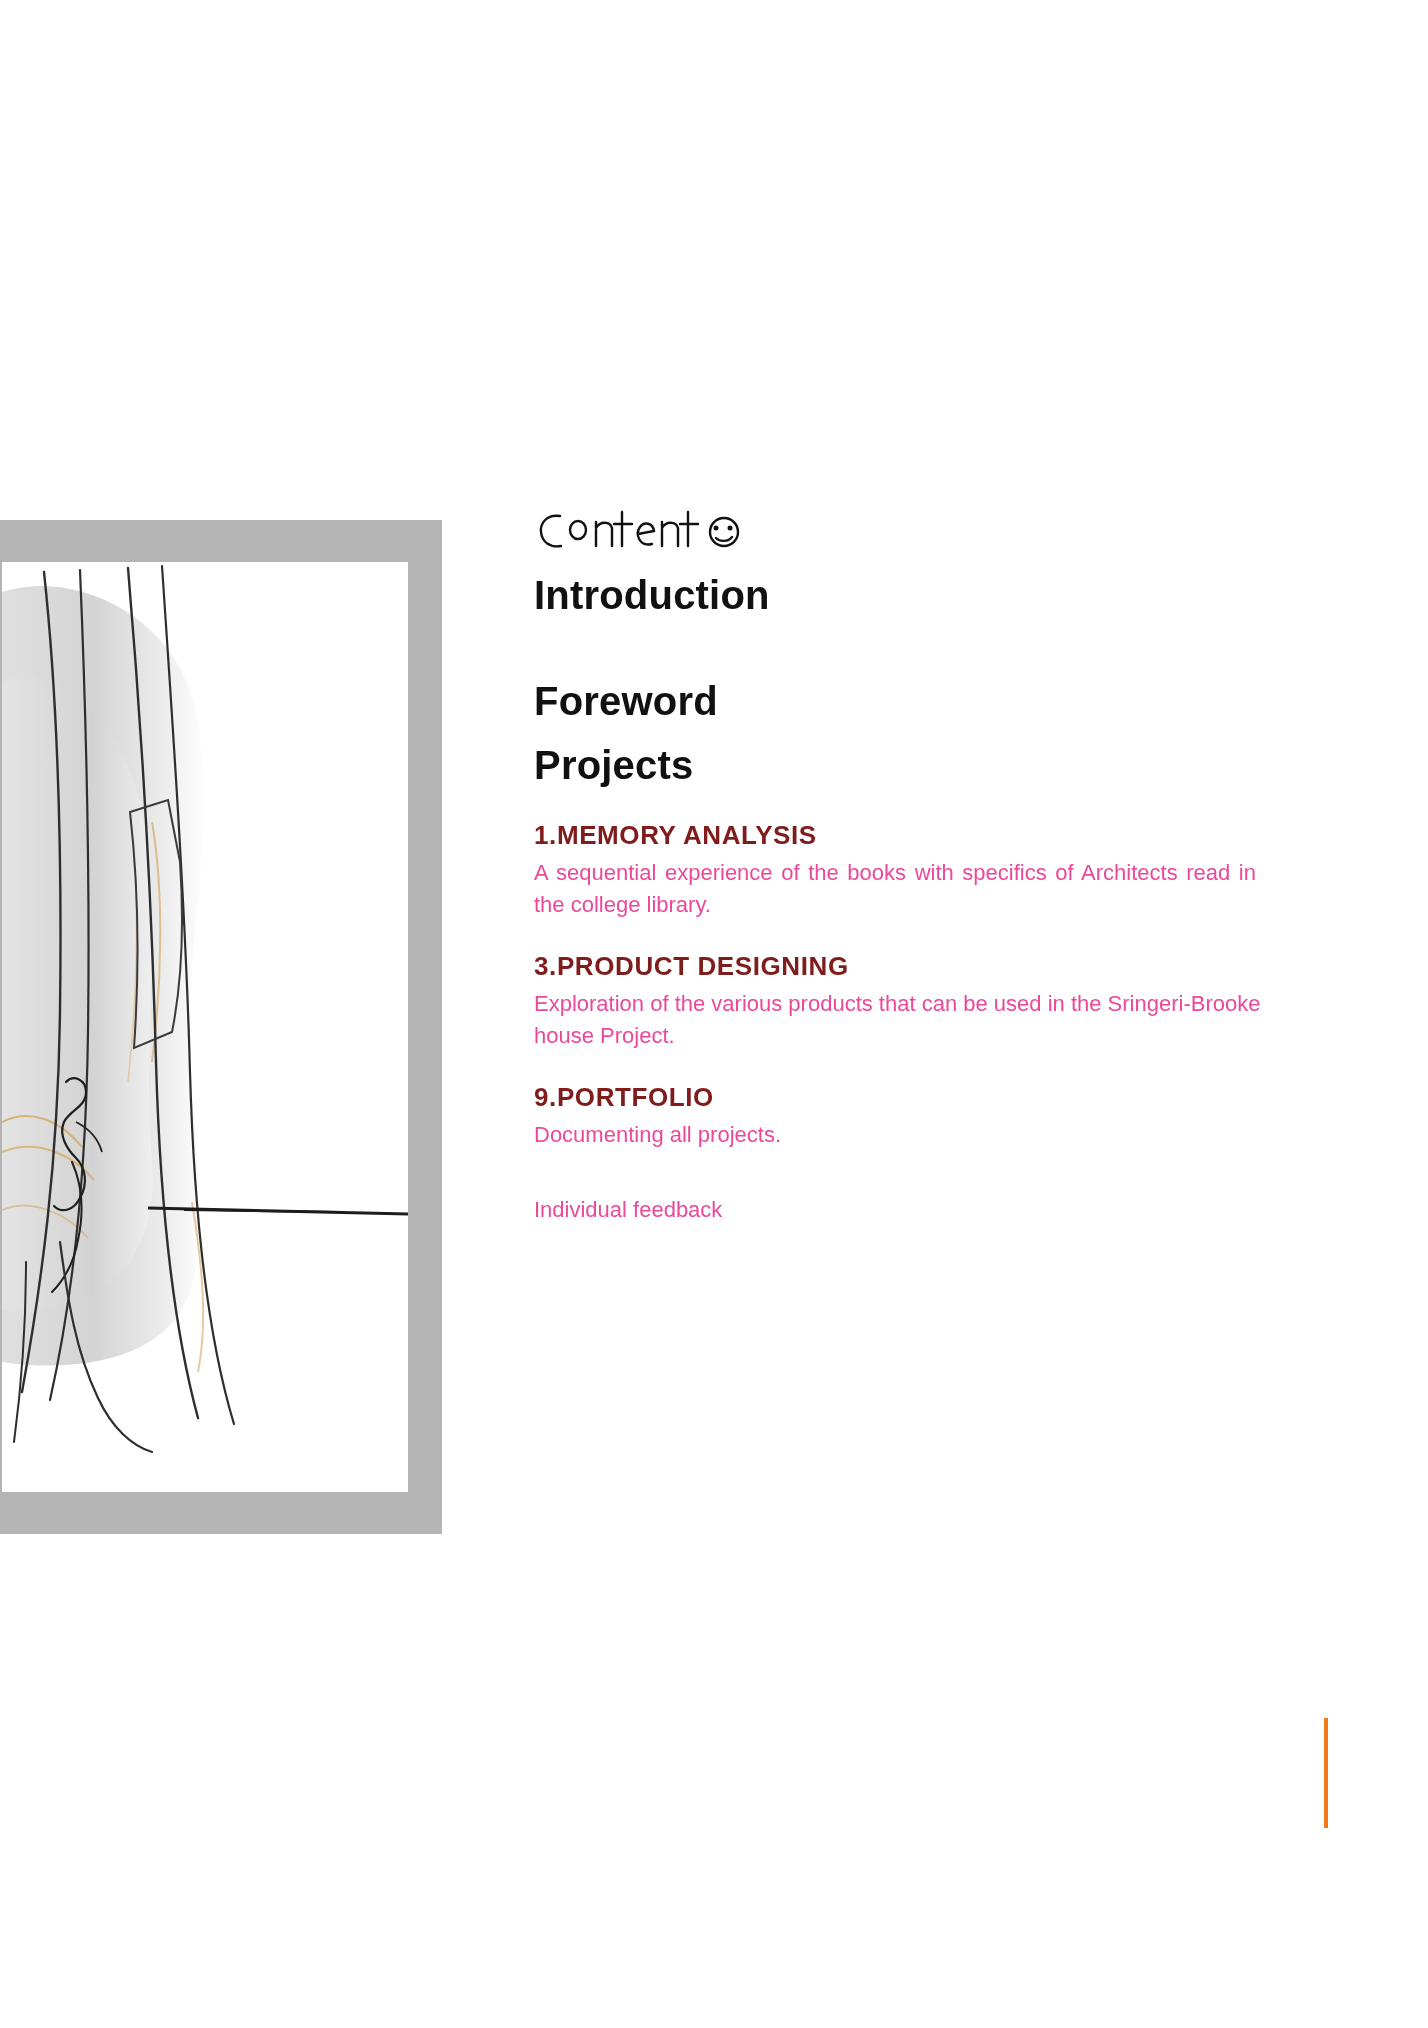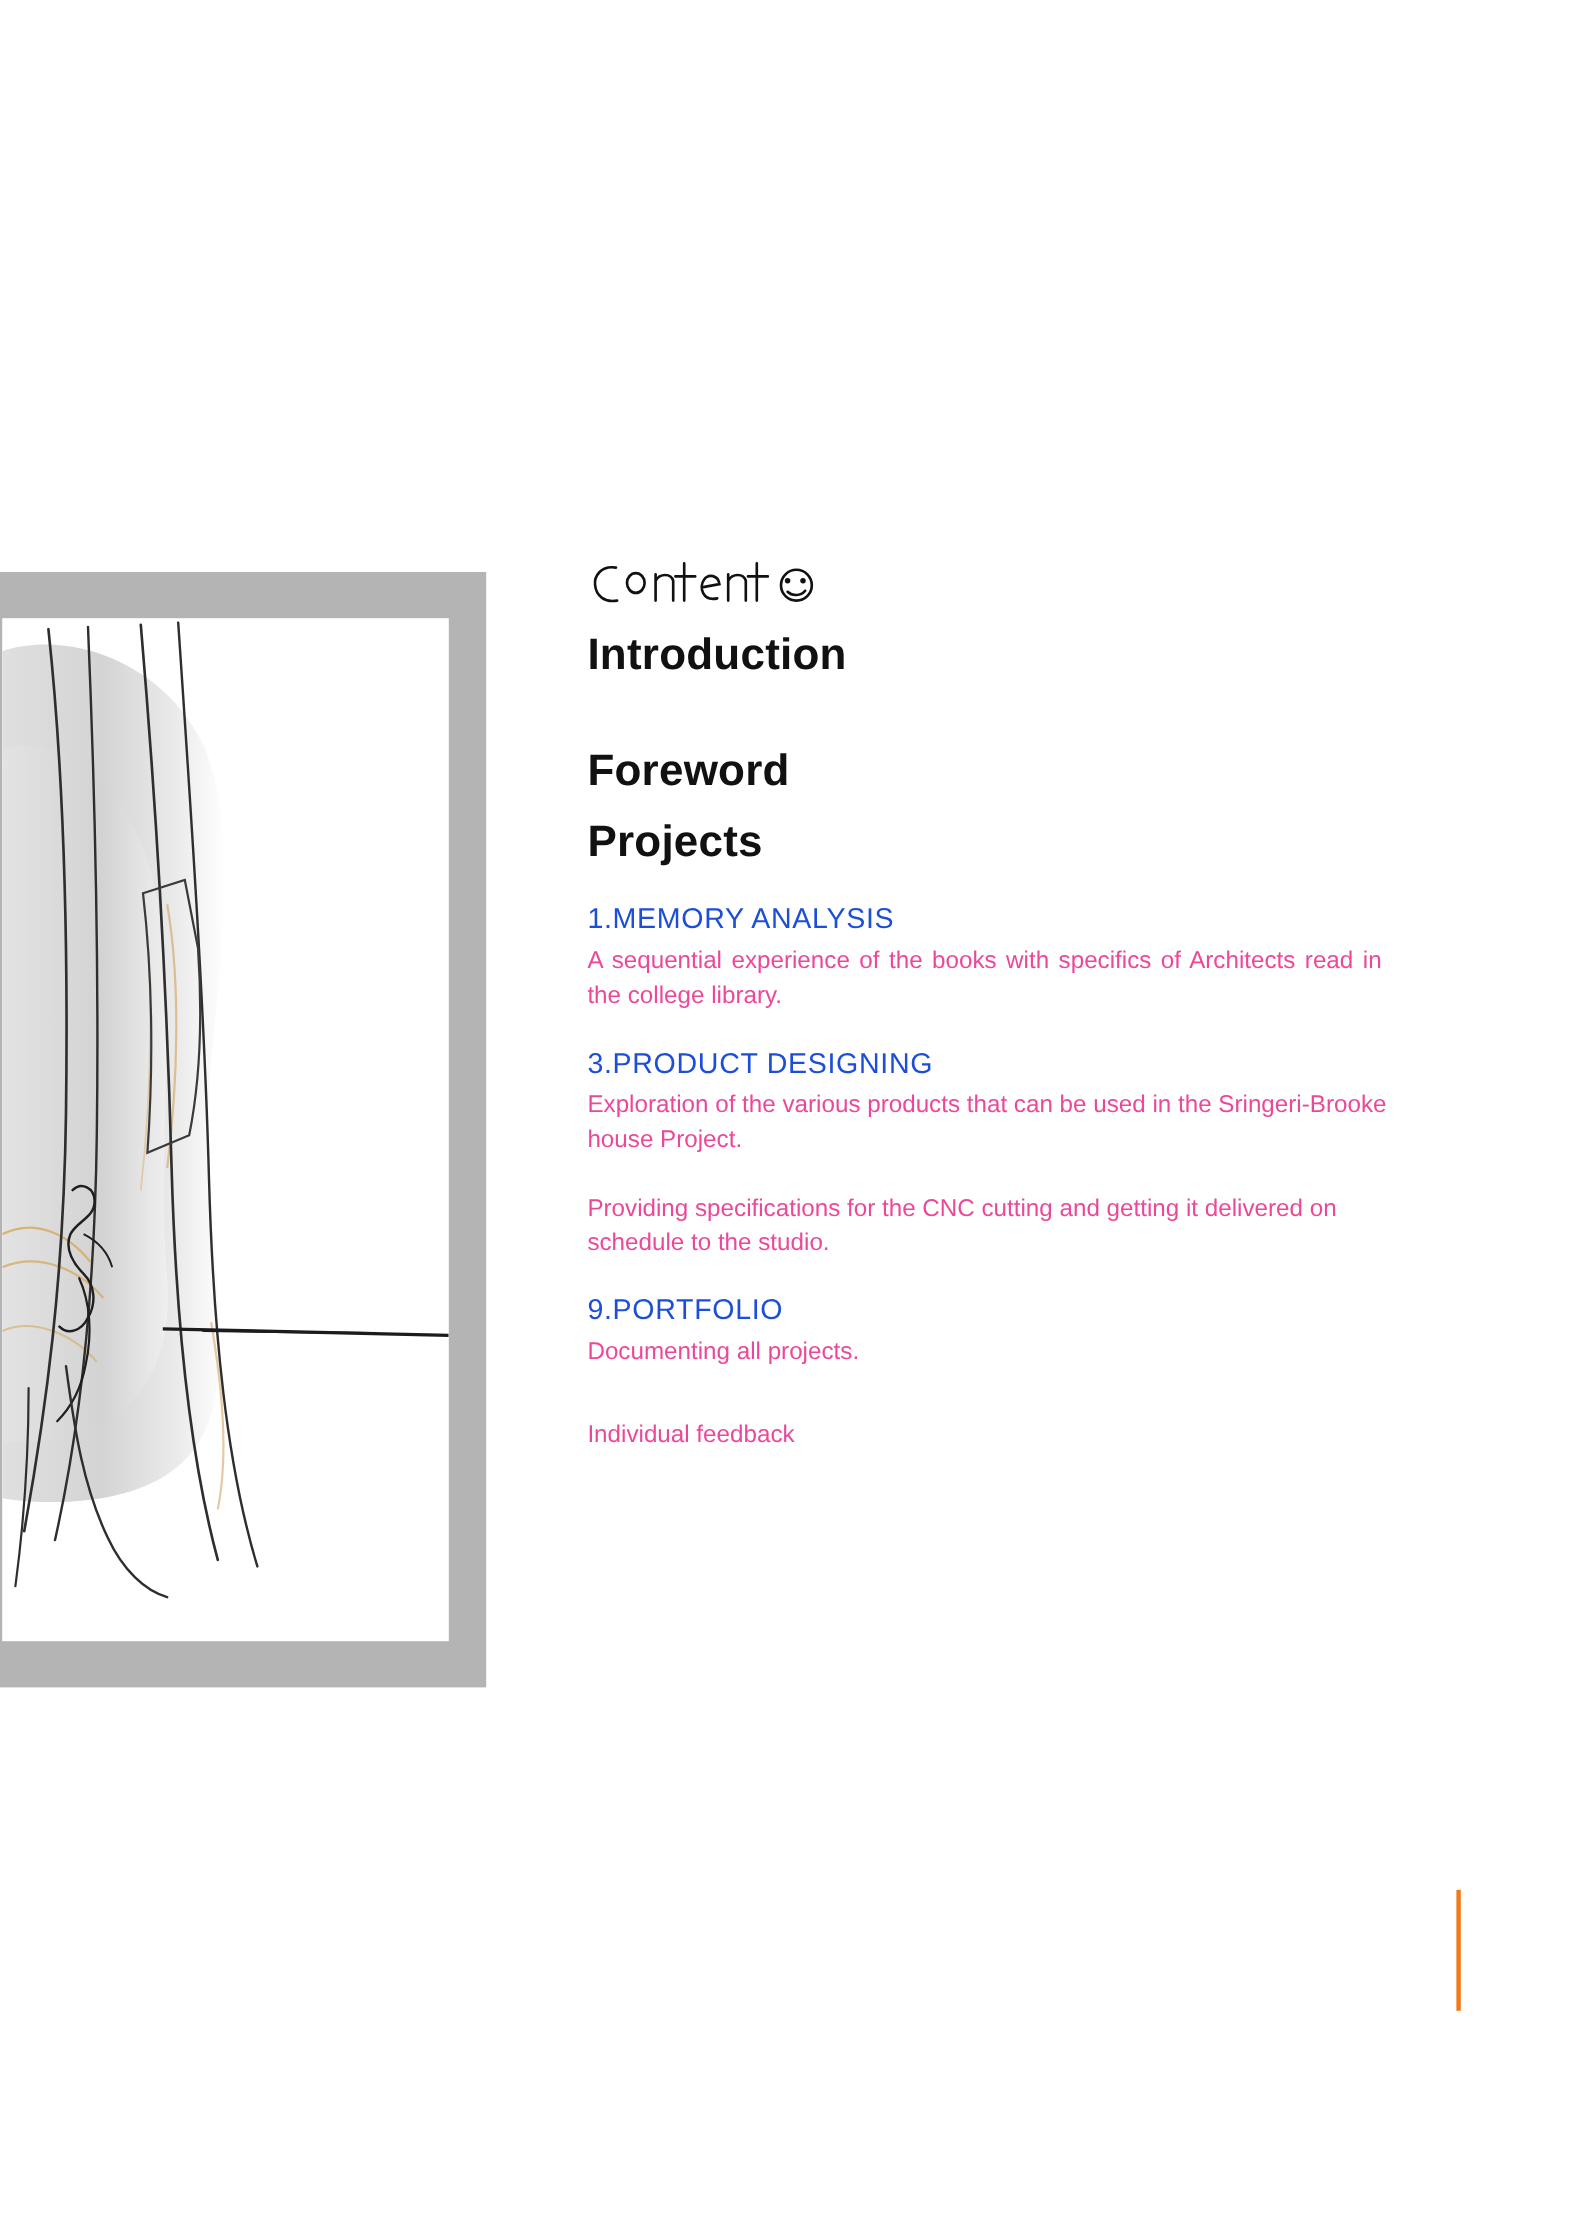--- a/index.html
+++ b/index.html
@@ -69,23 +69,23 @@
     margin: 0 0 14px 0;
     line-height: 1.25;
   }
   .major.first { margin-top: 56px; }
 
   .section {
     margin-top: 30px;
   }
   .sec-head {
     font-size: 26px;
-    font-weight: normal;
+    font-weight: bold;
     letter-spacing: 0.6px;
-    color: #1d4ed8;
+    color: #7f1d1d;
     margin: 0 0 6px 0;
   }
   .sec-body {
     font-size: 22px;
     line-height: 1.45;
     color: #ec4899;
     margin: 0;
     max-width: 730px;
   }
   .sec-body.justify { text-align: justify; max-width: 722px; }
@@ -199,21 +199,20 @@
 
   <div class="section">
   </div>
 
   <div class="section">
     <h2 class="sec-head">3.PRODUCT DESIGNING</h2>
     <p class="sec-body">Exploration of the various products that can be used in the Sringeri-Brooke house Project.</p>
   </div>
 
   <div class="section">
-    <p class="sec-body">Providing specifications for the CNC cutting and getting it delivered on schedule to the studio.</p>
   </div>
 
   <div class="section">
     <h2 class="sec-head">9.PORTFOLIO</h2>
     <p class="sec-body">Documenting all projects.</p>
   </div>
 
   <div class="section perspectives">
     <p class="sec-body">Individual feedback</p>
   </div>

